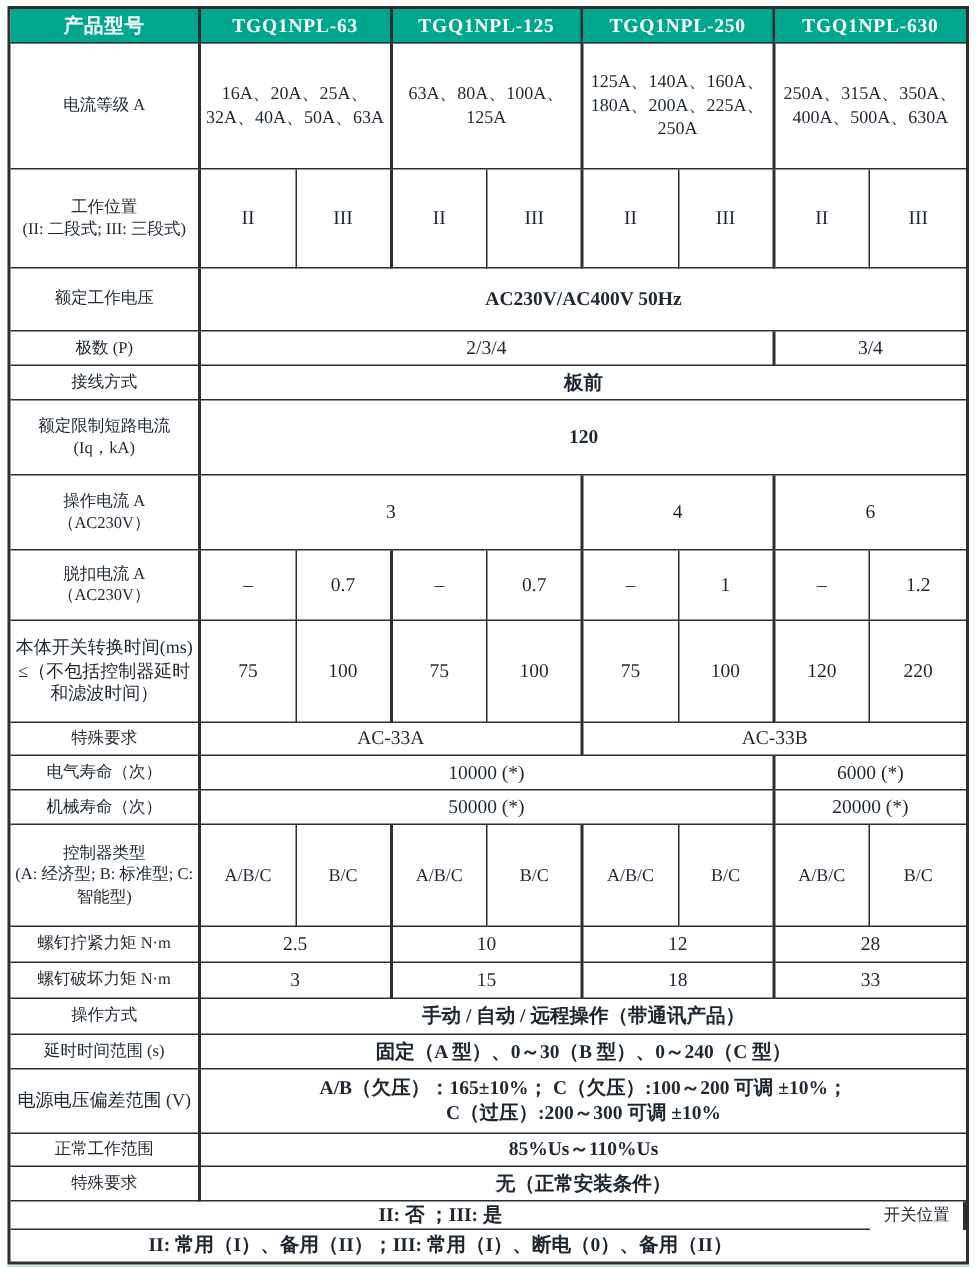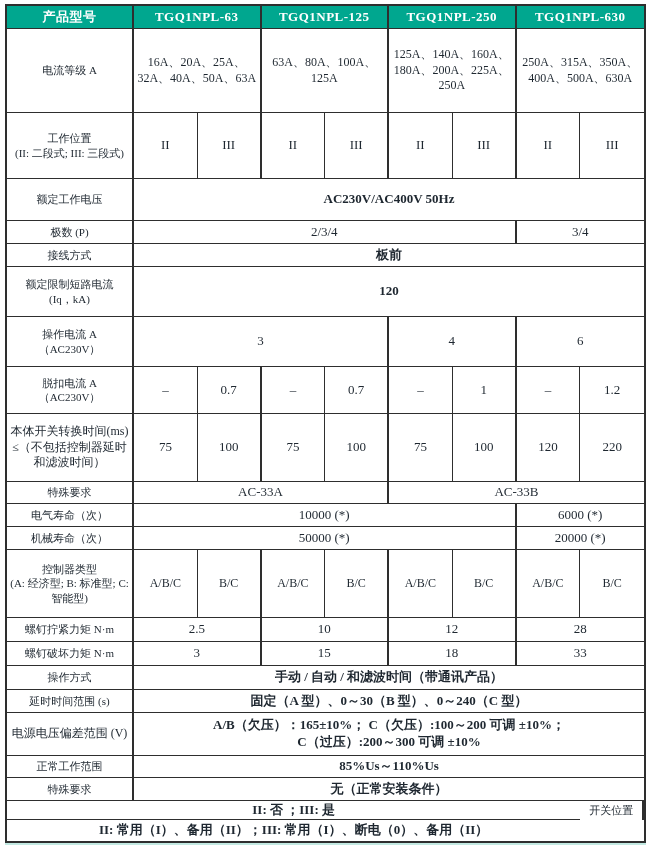--- a/index.html
+++ b/index.html
@@ -152,21 +152,21 @@
     <div class="c s2 gb">12</div>
     <div class="c s2 last">28</div>
 
     <div class="c lab gb">螺钉破坏力矩 N·m</div>
     <div class="c s2 gb">3</div>
     <div class="c s2 gb">15</div>
     <div class="c s2 gb">18</div>
     <div class="c s2 last">33</div>
 
     <div class="c lab gb">操作方式</div>
-    <div class="c s8 last">手动 / 自动 / 和滤波时间（带通讯产品）</div>
+    <div class="c s8 last">手动 / 自动 / 远程操作（带通讯产品）</div>
 
     <div class="c lab gb">延时时间范围 (s)</div>
     <div class="c s8 last">固定（A 型）、0～30（B 型）、0～240（C 型）</div>
 
     <div class="c lab gb small">电源电压偏差范围 (V)</div>
     <div class="c s8 last">A/B（欠压）：165±10%； C（欠压）:100～200 可调 ±10%；
 C（过压）:200～300 可调 ±10%</div>
 
     <div class="c lab gb">正常工作范围</div>
     <div class="c s8 last">85%Us～110%Us</div>

